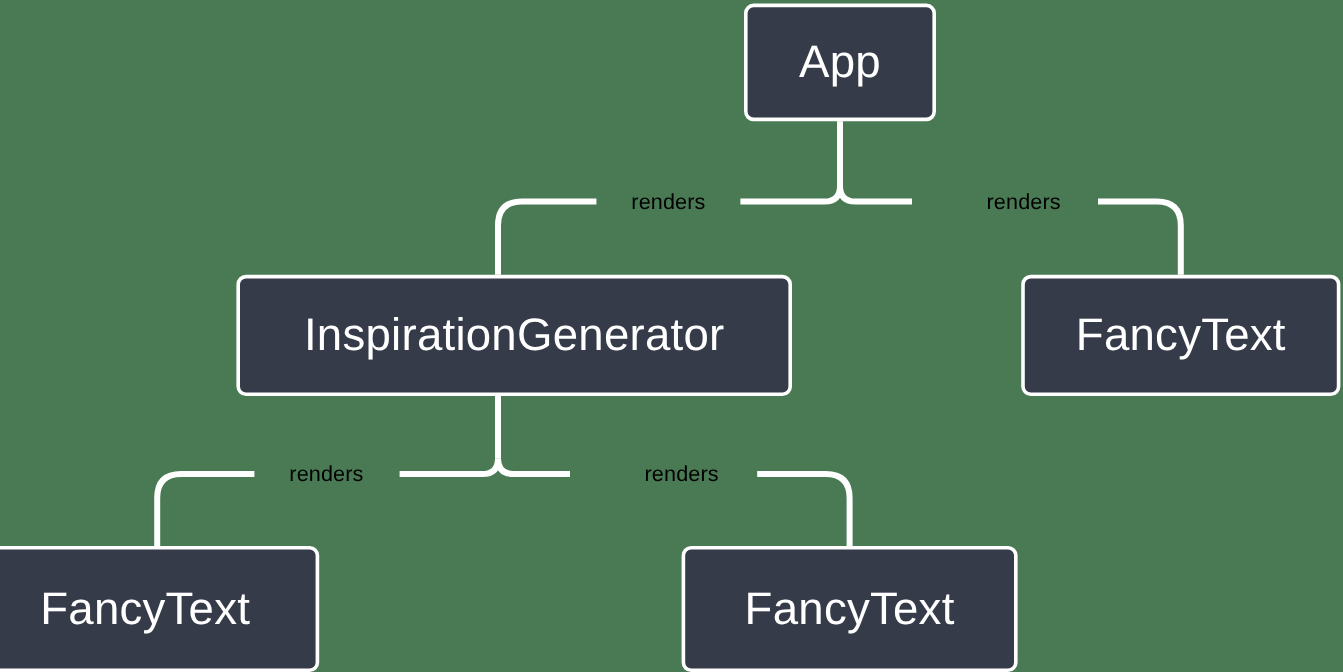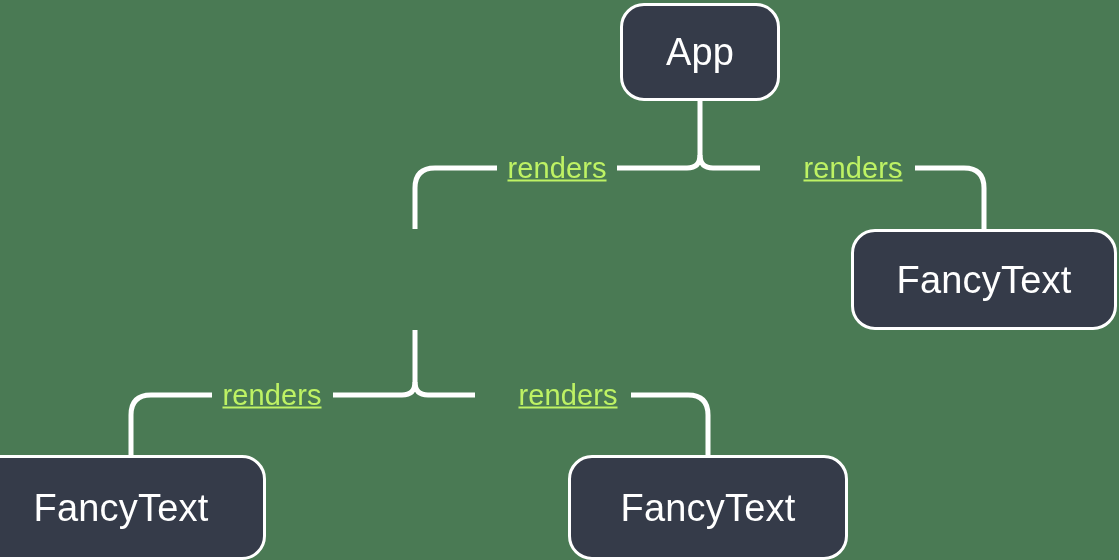--- a/index.html
+++ b/index.html
@@ -24,43 +24,42 @@
     left: 0;
     top: 0;
     width: 1119px;
     height: 560px;
   }
   .node {
     position: absolute;
     box-sizing: border-box;
     background: #353b49;
     border: 3px solid #ffffff;
-    border-radius: 24px;
+    border-radius: 8px;
     display: flex;
     align-items: center;
     justify-content: center;
     color: #ffffff;
     font-size: 38px;
     font-weight: 400;
     letter-spacing: 0.2px;
     line-height: 1;
     white-space: nowrap;
     z-index: 2;
   }
   .edge-label {
     position: absolute;
-    color: #bef264;
-    font-size: 29px;
+    color: #000000;
+    font-size: 18px;
     font-weight: 500;
     line-height: 1;
     white-space: nowrap;
     transform: translate(-50%, -50%);
     z-index: 3;
     letter-spacing: 0.1px;
-    text-decoration: underline;
   }
 </style>
 </head>
 <body>
 
 <div id="diagram">
 
   <svg id="edges" viewBox="0 0 1119 560" xmlns="http://www.w3.org/2000/svg" fill="none" stroke="#ffffff" stroke-width="5" stroke-linecap="butt">
 
     <g>
@@ -95,20 +94,23 @@
 
     <g>
       <path d="M 631 395 L 688 395 Q 708 395 708 415 L 708 455"></path>
     </g>
   </svg>
 
   <div class="node" style="left:620px; top:3px; width:160px; height:98px;">
     <span>App</span>
   </div>
 
+  <div class="node" style="left:197px; top:229px; width:463px; height:101px;">
+    <span>InspirationGenerator</span>
+  </div>
 
   <div class="node" style="left:851px; top:229px; width:266px; height:101px;">
     <span>FancyText</span>
   </div>
 
   <div class="node" style="left:-24px; top:455px; width:290px; height:105px;">
     <span>FancyText</span>
   </div>
 
   <div class="node" style="left:568px; top:455px; width:280px; height:105px;">

